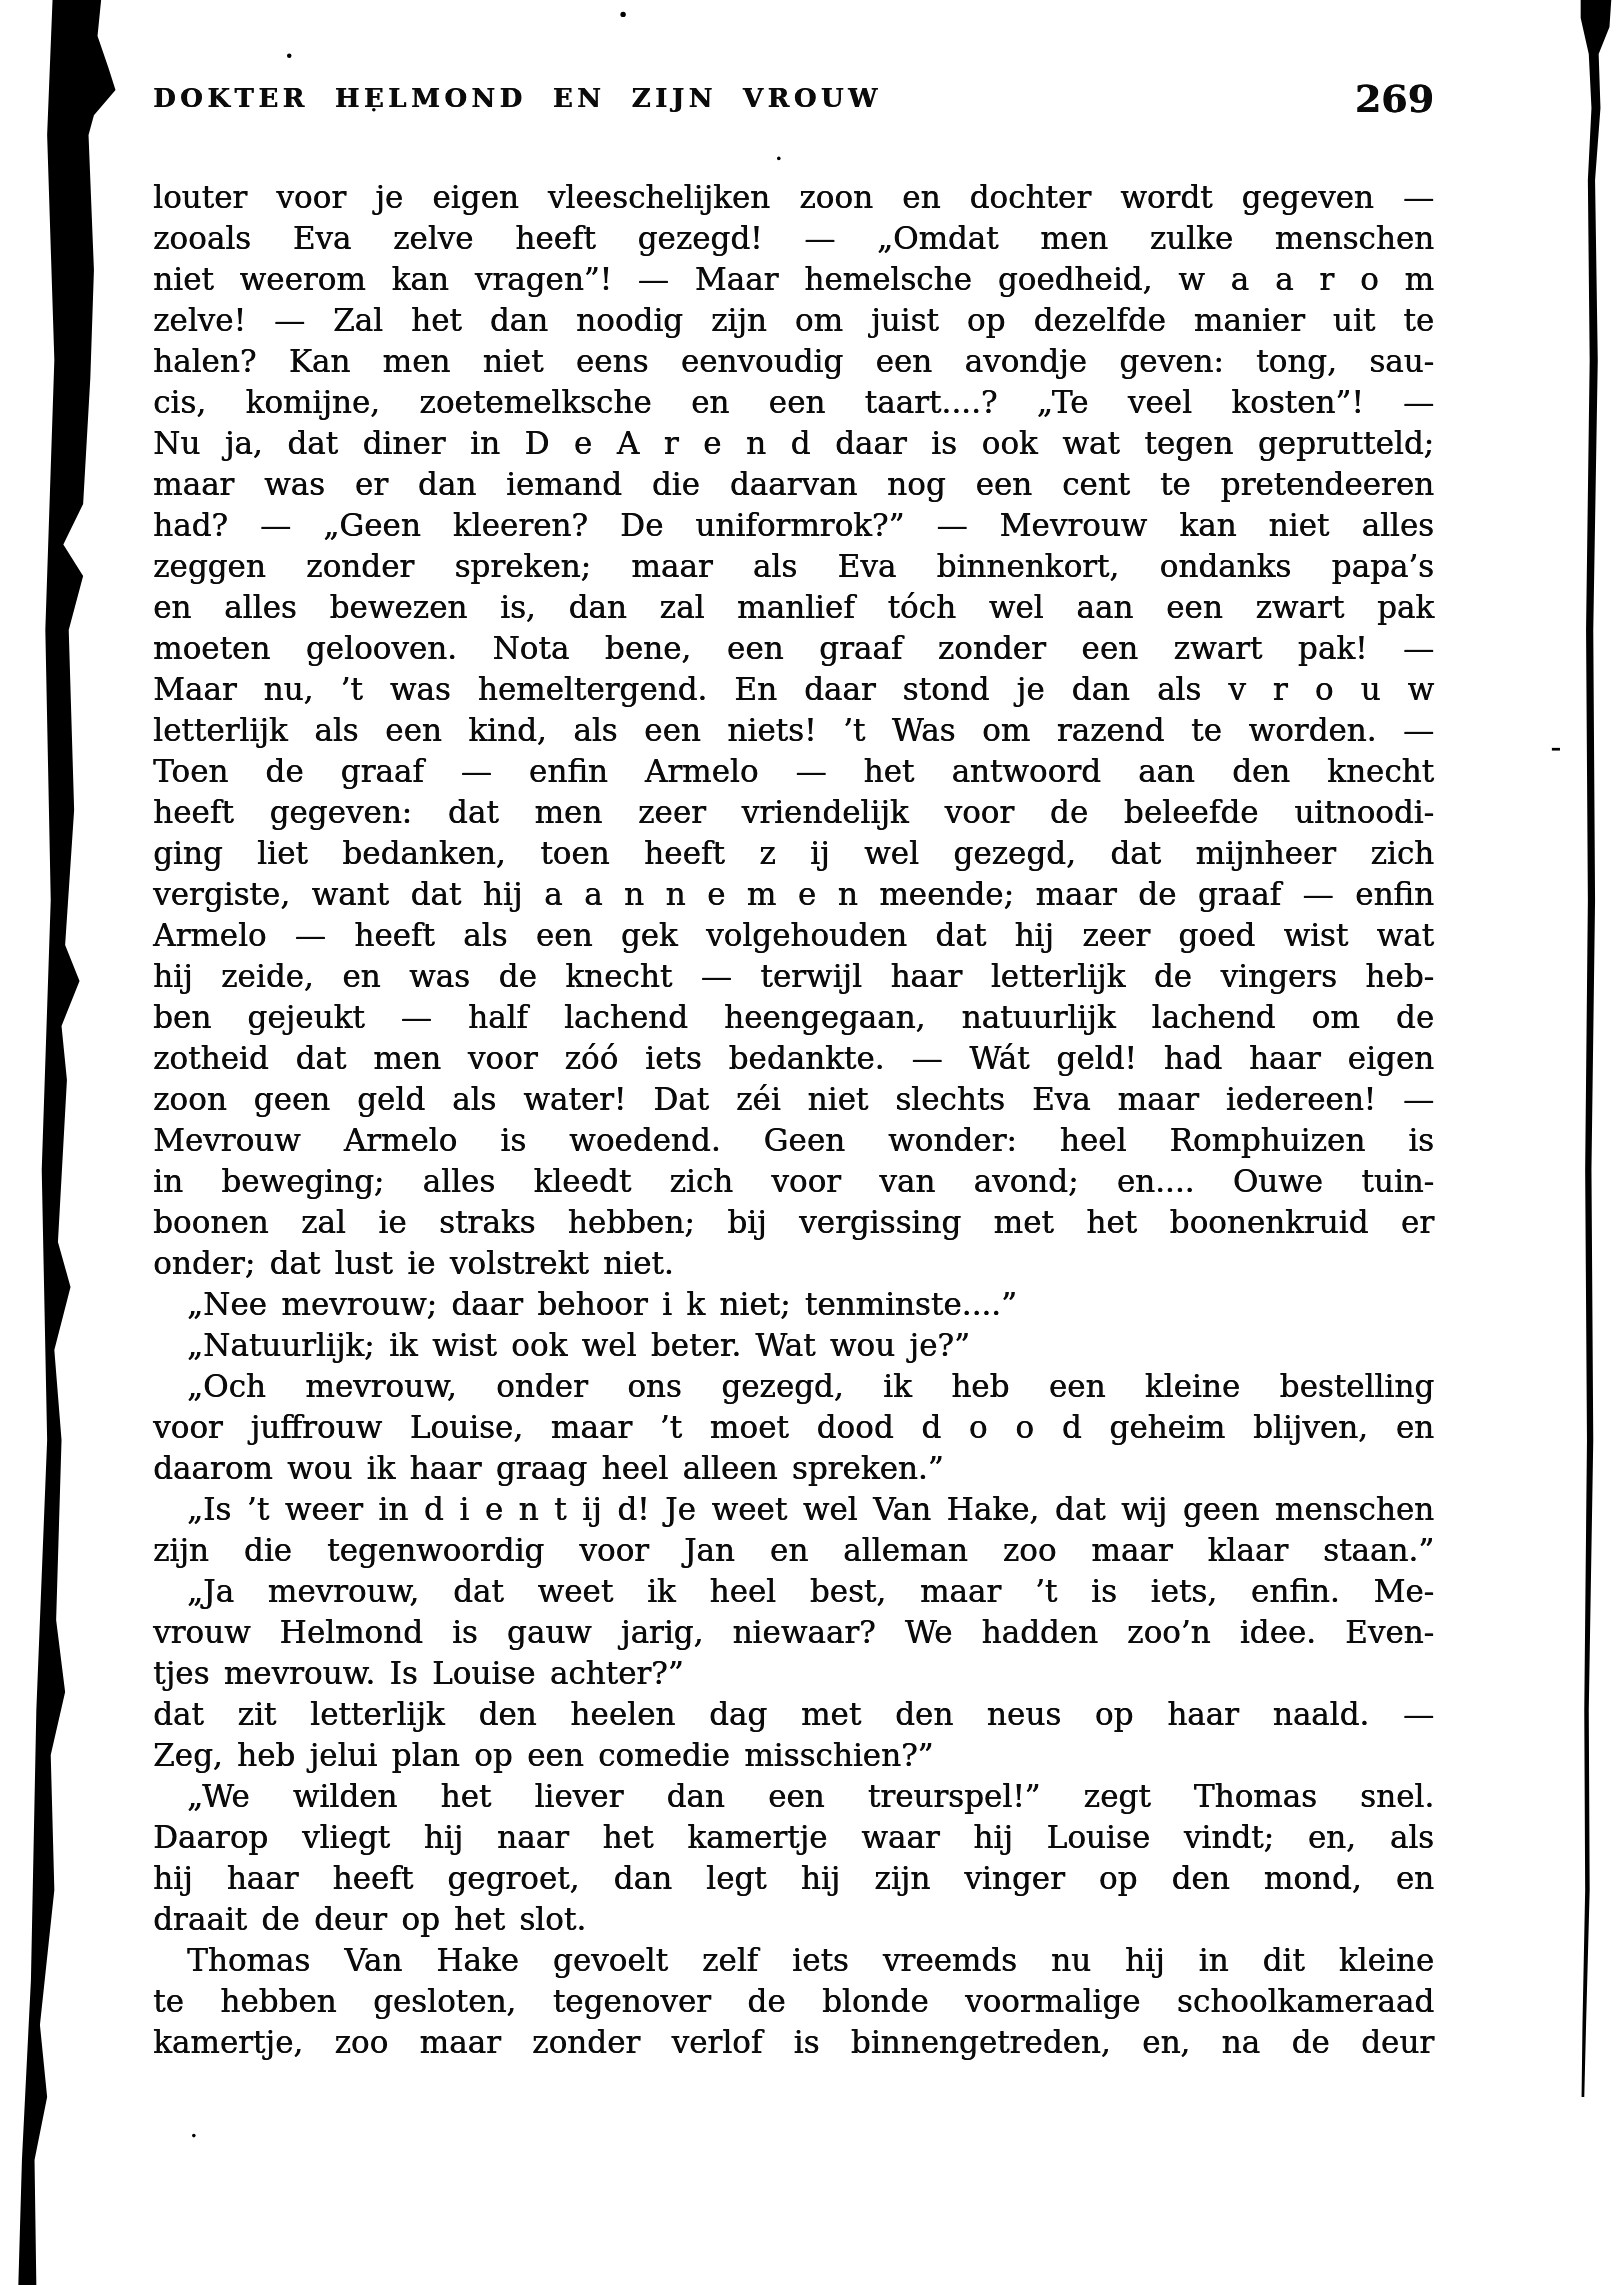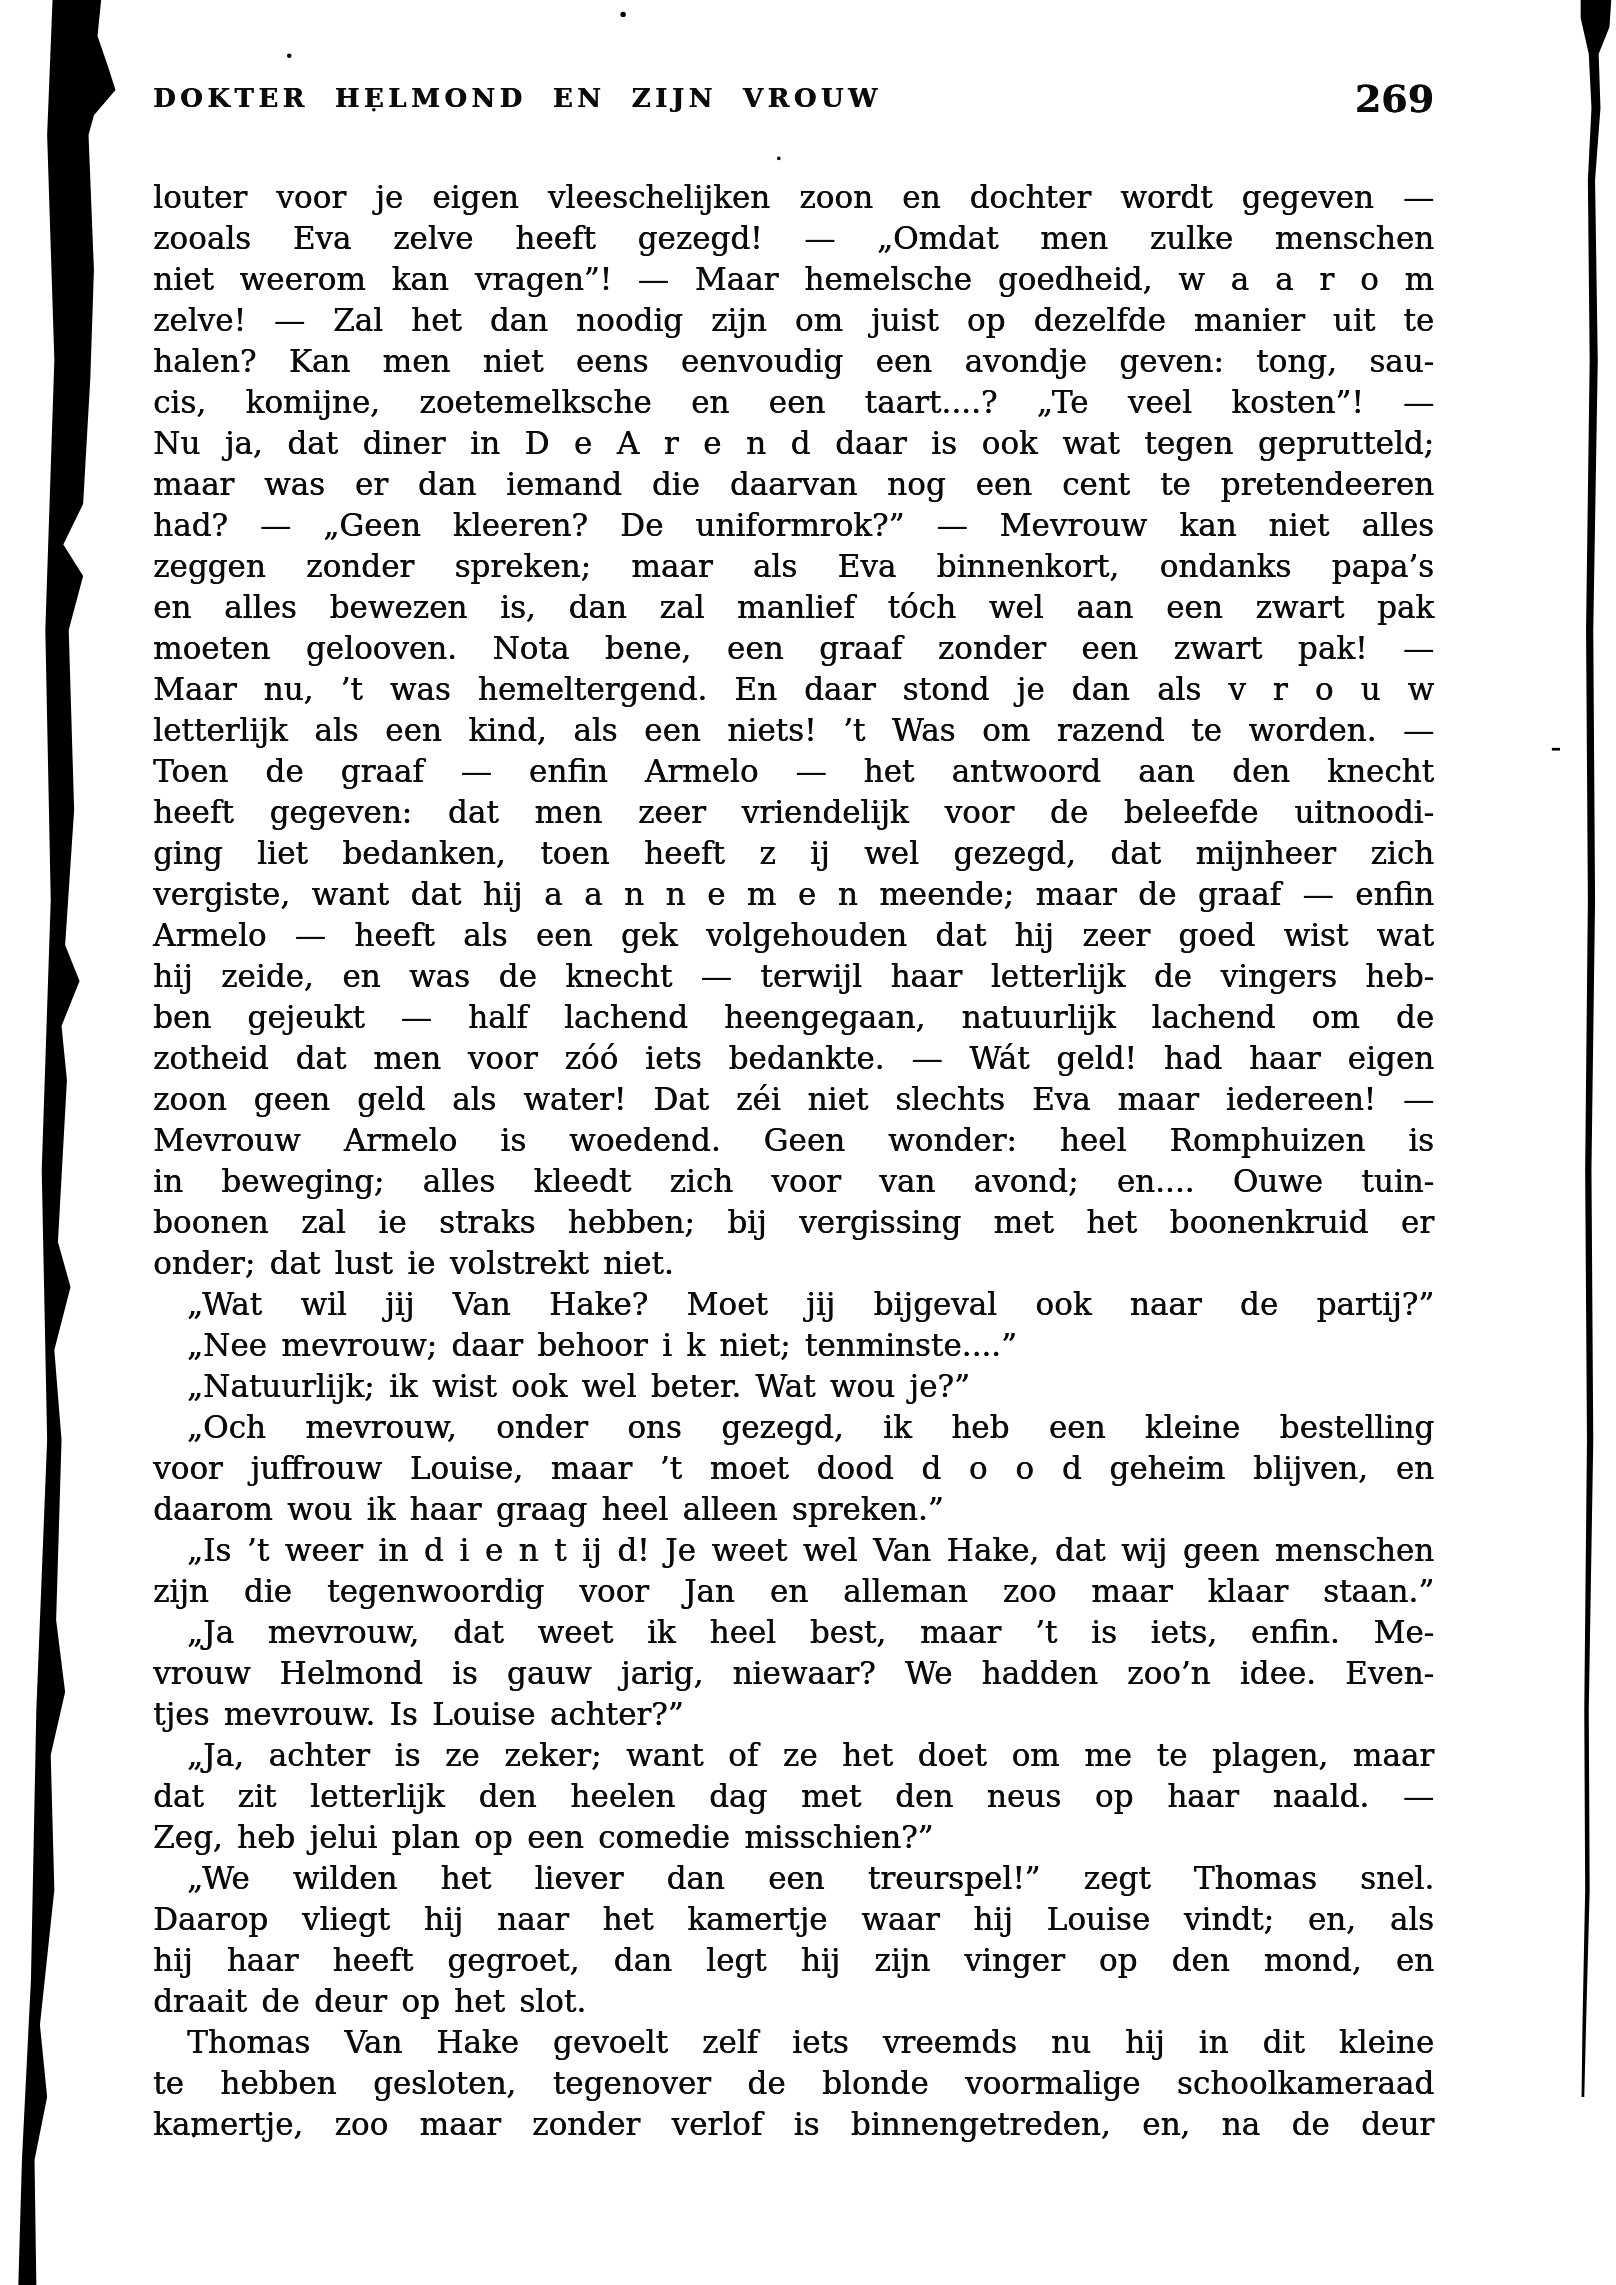--- a/index.html
+++ b/index.html
@@ -112,32 +112,30 @@
       <div class="line">vergiste, want dat hij a a n n e m e n meende; maar de graaf — enfin</div>
       <div class="line">Armelo — heeft als een gek volgehouden dat hij zeer goed wist wat</div>
       <div class="line">hij zeide, en was de knecht — terwijl haar letterlijk de vingers heb-</div>
       <div class="line">ben gejeukt — half lachend heengegaan, natuurlijk lachend om de</div>
       <div class="line">zotheid dat men voor zóó iets bedankte. — Wát geld! had haar eigen</div>
       <div class="line">zoon geen geld als water! Dat zéi niet slechts Eva maar iedereen! —</div>
       <div class="line">Mevrouw Armelo is woedend. Geen wonder: heel Romphuizen is</div>
       <div class="line">in beweging; alles kleedt zich voor van avond; en.... Ouwe tuin-</div>
       <div class="line">boonen zal ie straks hebben; bij vergissing met het boonenkruid er</div>
       <div class="line flush">onder; dat lust ie volstrekt niet.</div>
-      <div class="line indent">„Wat wil jij Van Hake? Moet jij bijgeval ook naar de partij?”</div>
       <div class="line indent flush">„Nee mevrouw; daar behoor i k niet; tenminste....”</div>
       <div class="line indent flush">„Natuurlijk; ik wist ook wel beter. Wat wou je?”</div>
       <div class="line indent">„Och mevrouw, onder ons gezegd, ik heb een kleine bestelling</div>
       <div class="line">voor juffrouw Louise, maar ’t moet dood d o o d geheim blijven, en</div>
       <div class="line flush">daarom wou ik haar graag heel alleen spreken.”</div>
       <div class="line indent">„Is ’t weer in d i e n t ij d! Je weet wel Van Hake, dat wij geen menschen</div>
       <div class="line">zijn die tegenwoordig voor Jan en alleman zoo maar klaar staan.”</div>
       <div class="line indent">„Ja mevrouw, dat weet ik heel best, maar ’t is iets, enfin. Me-</div>
       <div class="line">vrouw Helmond is gauw jarig, niewaar? We hadden zoo’n idee. Even-</div>
       <div class="line flush">tjes mevrouw. Is Louise achter?”</div>
-      <div class="line indent">„Ja, achter is ze zeker; want of ze het doet om me te plagen, maar</div>
       <div class="line">dat zit letterlijk den heelen dag met den neus op haar naald. —</div>
       <div class="line flush">Zeg, heb jelui plan op een comedie misschien?”</div>
       <div class="line indent">„We wilden het liever dan een treurspel!” zegt Thomas snel.</div>
       <div class="line">Daarop vliegt hij naar het kamertje waar hij Louise vindt; en, als</div>
       <div class="line">hij haar heeft gegroet, dan legt hij zijn vinger op den mond, en</div>
       <div class="line flush">draait de deur op het slot.</div>
       <div class="line indent">Thomas Van Hake gevoelt zelf iets vreemds nu hij in dit kleine</div>
       <div class="line">te hebben gesloten, tegenover de blonde voormalige schoolkameraad</div>
       <div class="line">kamertje, zoo maar zonder verlof is binnengetreden, en, na de deur</div>
     </div>

